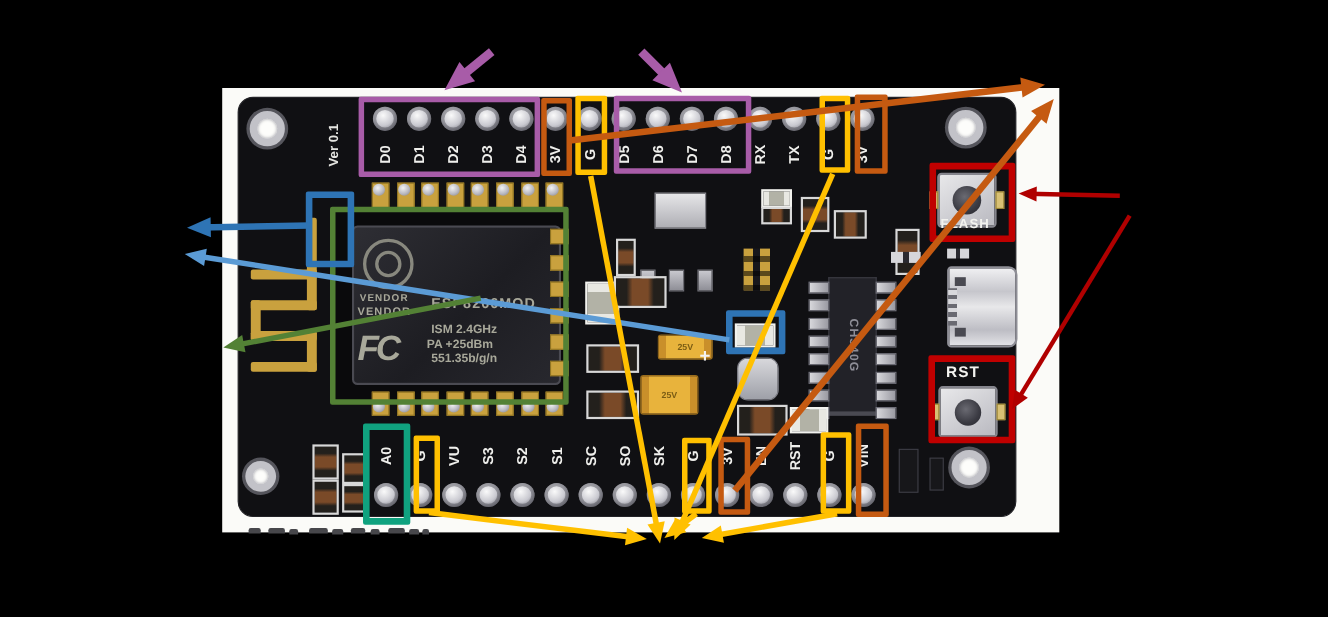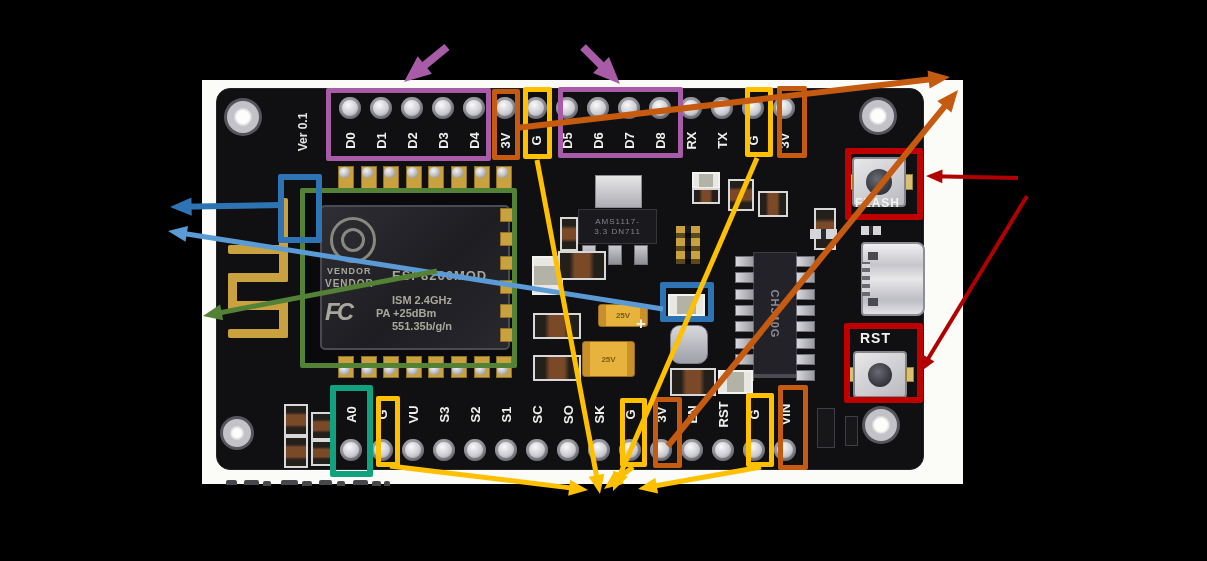--- a/index.html
+++ b/index.html
@@ -96,30 +96,26 @@
   <div class="ant" style="left:228px;top:329px;width:60px;height:9px;"></div>
   <div class="ant" style="left:279px;top:198px;width:9px;height:52px;"></div>
 
   <div class="abs modpcb"></div>
   <div class="abs shield"></div>
   <div class="abs swirl-o"></div>
   <div class="abs swirl-i"></div>
   <div class="abs goldtxt" style="left:327px;top:266px;font-size:9px;font-weight:bold;letter-spacing:1px;">VENDOR</div>
   <div class="abs goldtxt" style="left:325px;top:278px;font-size:10px;font-weight:bold;letter-spacing:1px;">VENDOR</div>
   <div class="abs goldtxt" style="left:392px;top:268px;font-size:13px;font-weight:bold;letter-spacing:1px;">ESP8266MOD</div>
-  <div class="abs goldtxt" style="left:325px;top:298px;font-size:24px;font-weight:bold;letter-spacing:-3px;font-style:italic;">FC</div>
+  <div class="abs goldtxt" style="left:325px;top:298px;font-size:32px;font-weight:bold;letter-spacing:-3px;font-style:italic;">FC</div>
   <div class="abs goldtxt" style="left:392px;top:294px;font-size:11px;font-weight:bold;">ISM 2.4GHz</div>
-  <div class="abs goldtxt" style="left:376px;top:307px;font-size:11px;font-weight:bold;">PA  +25dBm</div>
+  <div class="abs goldtxt" style="left:388px;top:307px;font-size:11px;font-weight:bold;">PA  +25dBm</div>
   <div class="abs goldtxt" style="left:392px;top:320px;font-size:11px;font-weight:bold;">551.35b/g/n</div>
 
   <div class="abs regtab"></div>
-  <div class="abs regbody">
-    <div>AMS1117-</div>
-    <div>3.3 DN711</div>
-  </div>
   <div class="abs regleg" style="left:582px;top:245px;"></div>
   <div class="abs regleg" style="left:608px;top:245px;"></div>
   <div class="abs regleg" style="left:634px;top:245px;"></div>
 
   <div class="abs cap" style="left:598px;top:304px;width:50px;height:23px;">25V</div>
   <div class="abs cap" style="left:582px;top:341px;width:53px;height:36px;">25V</div>
   <div class="plus" style="left:636px;top:314px;">+</div>
 
   <div class="abs chip">
     <span class="chiptxt">CH340G</span>

